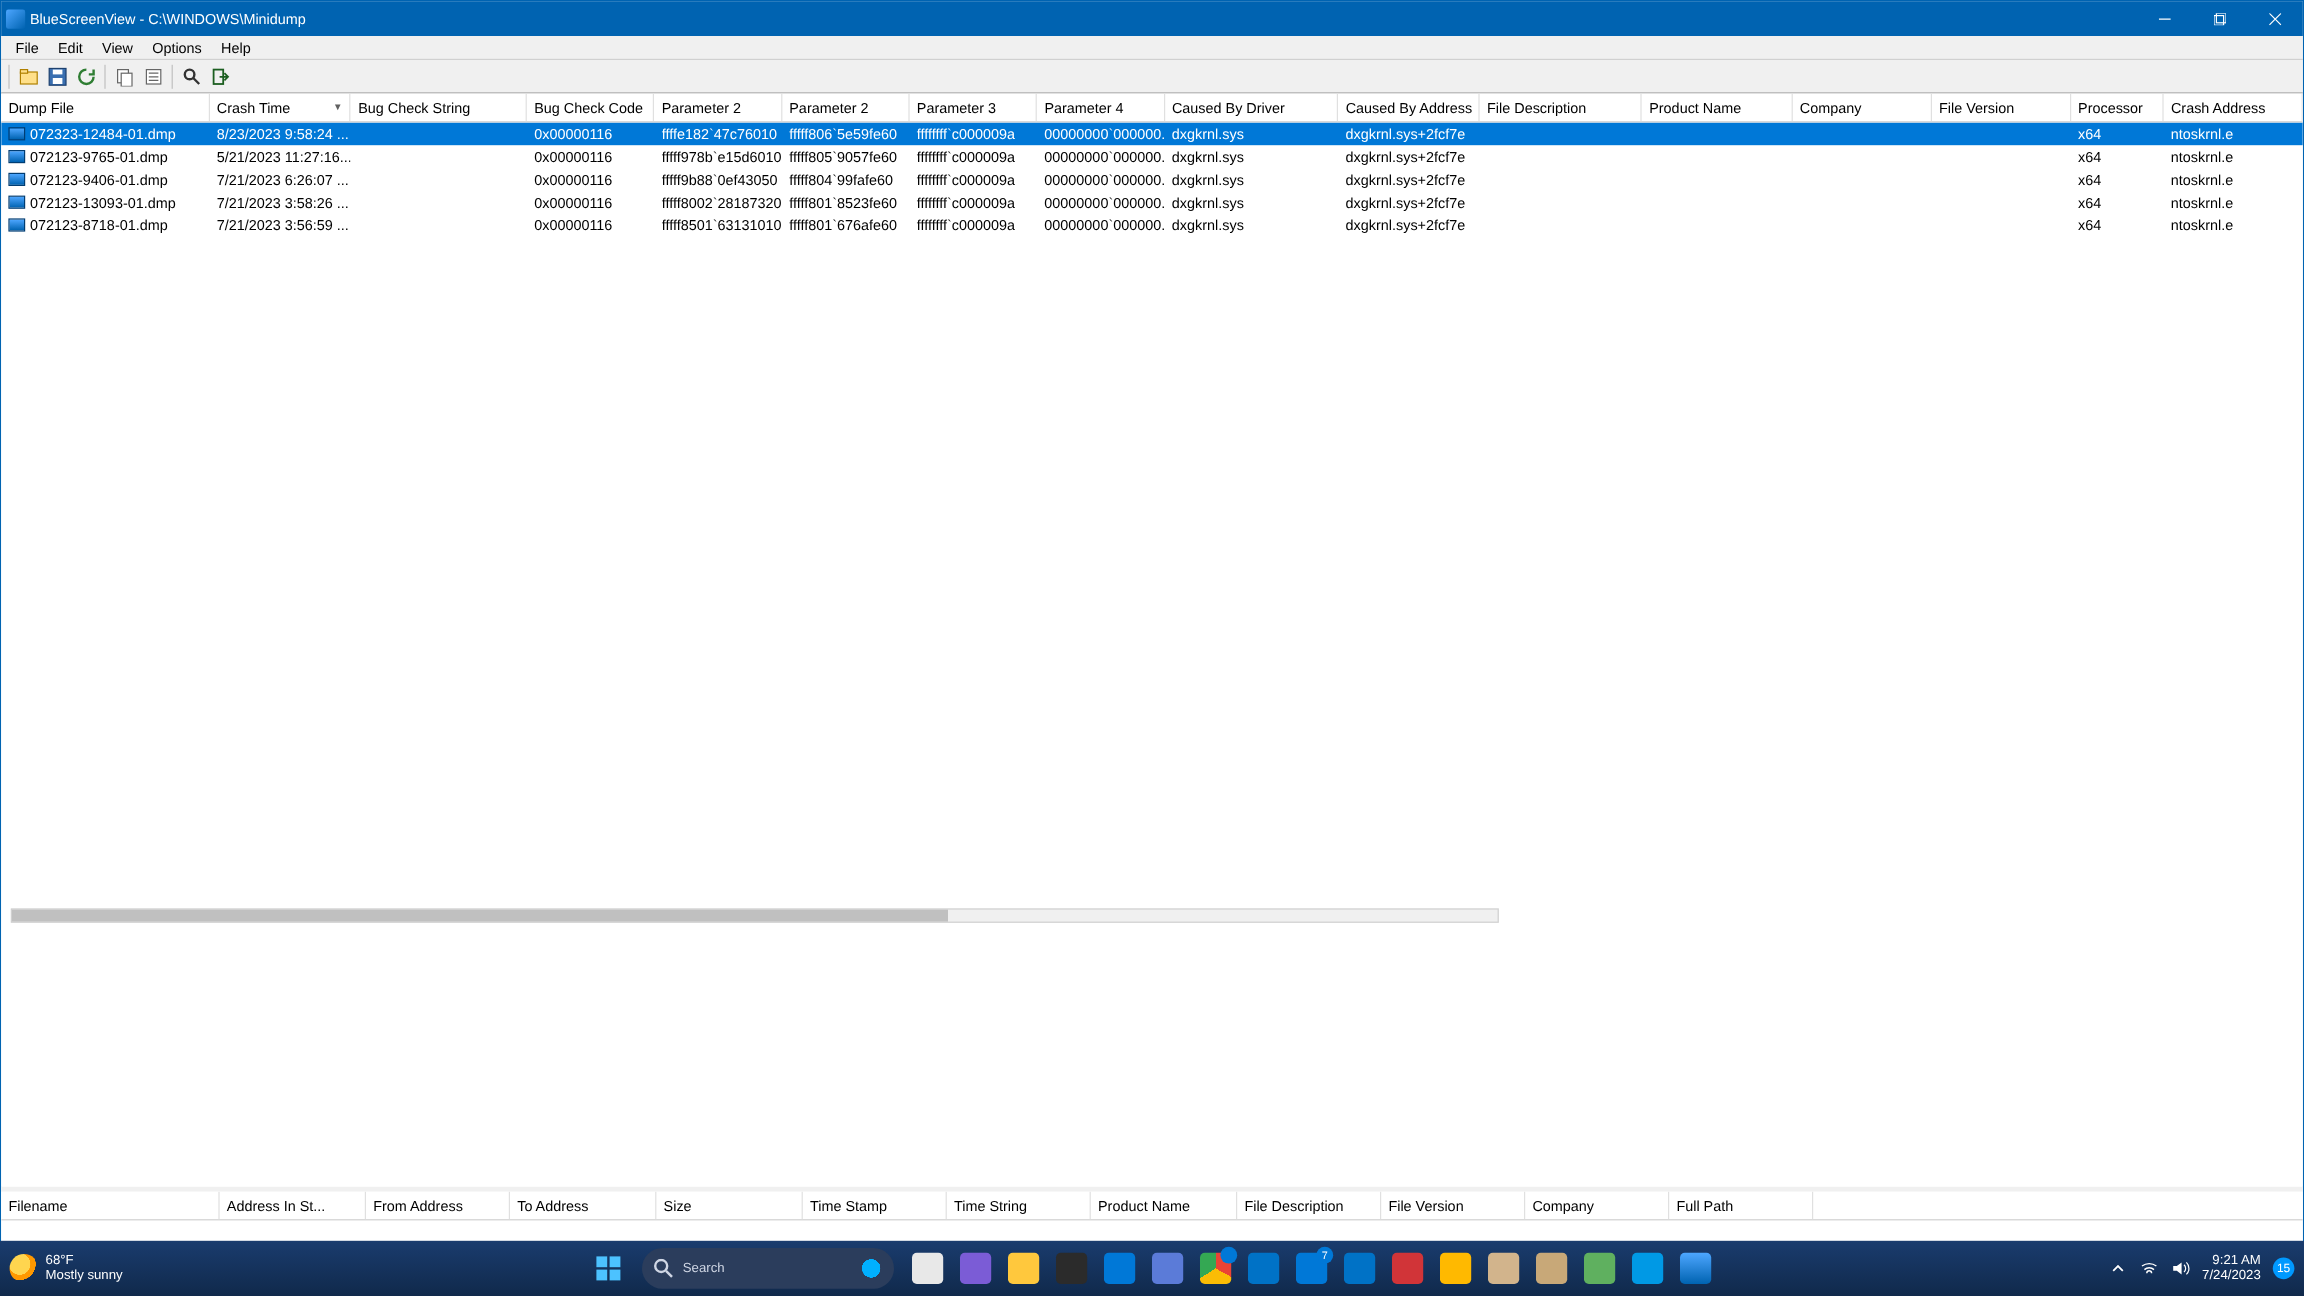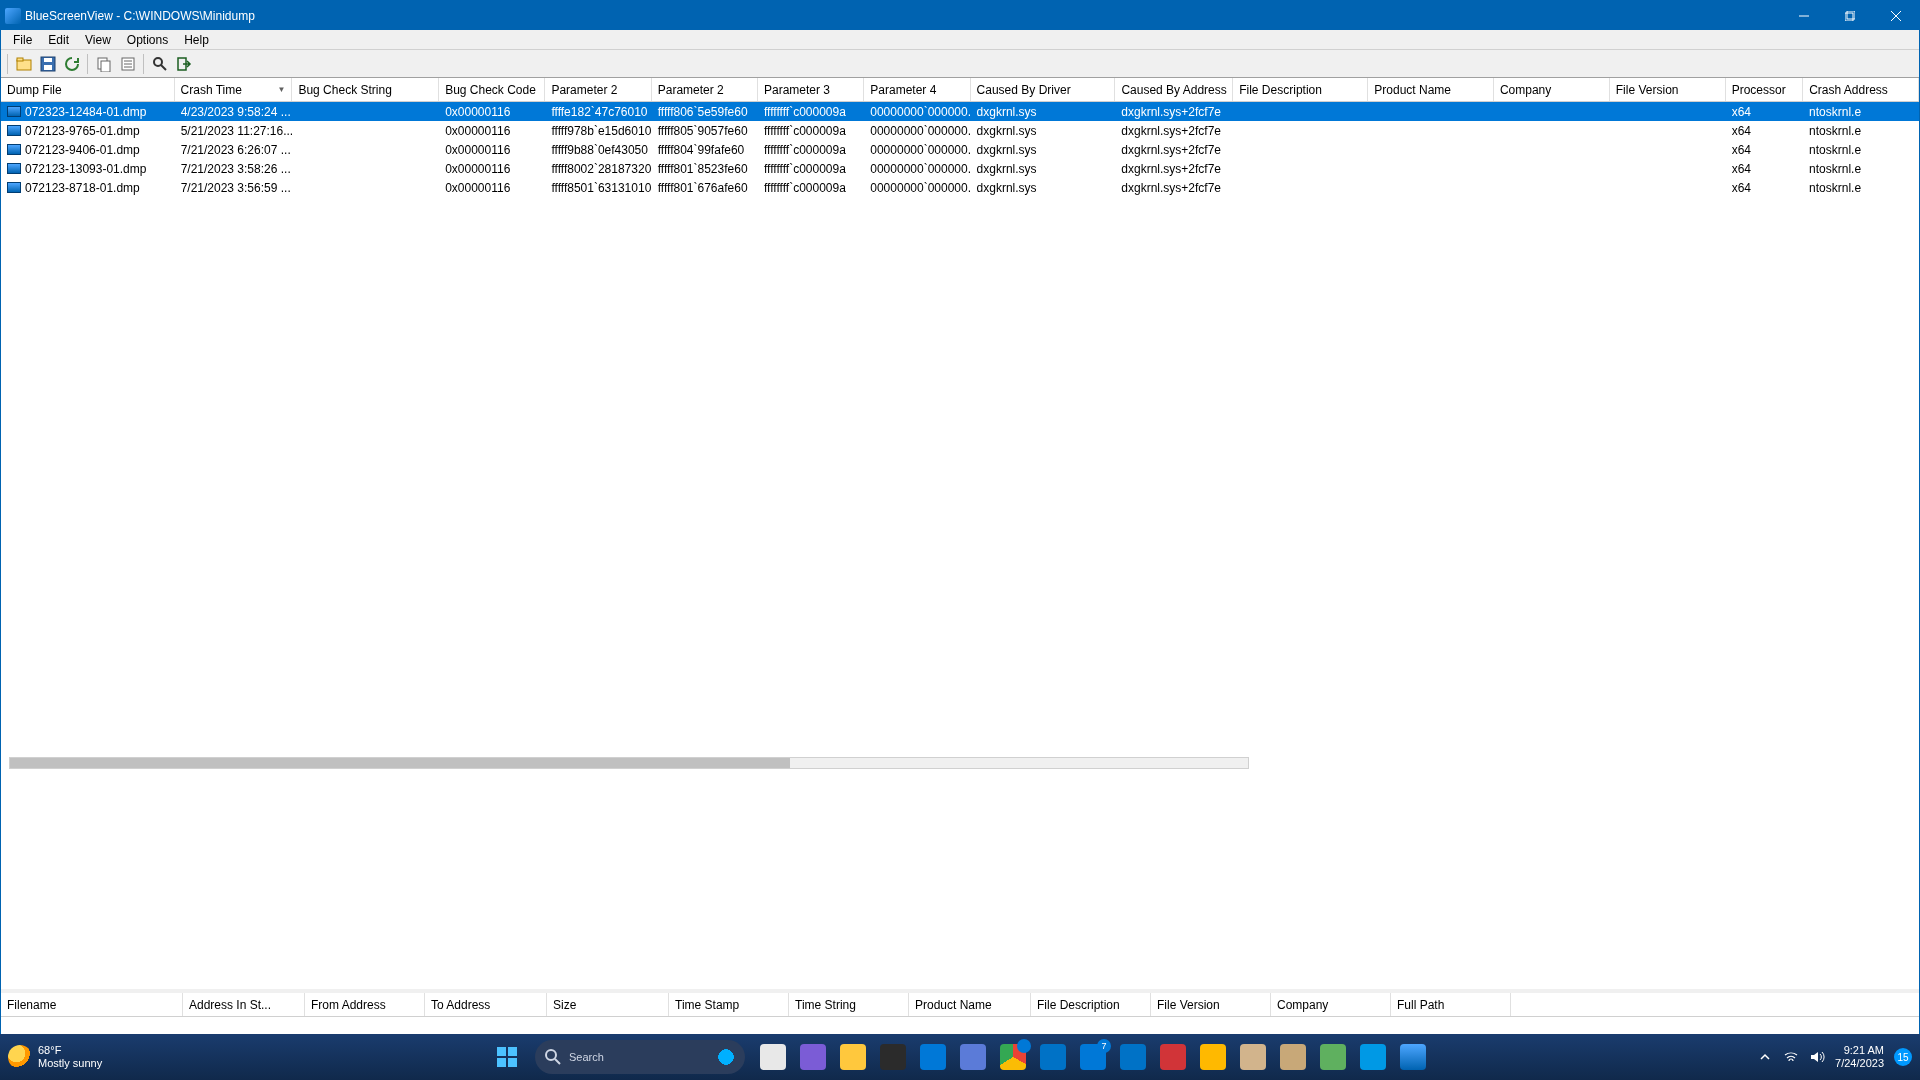--- a/index.html
+++ b/index.html
@@ -185,21 +185,21 @@
         <div class="col cu13">File Version</div>
         <div class="col cu14">Processor</div>
         <div class="col cu15">Crash Address</div>
       </div>
     <div class="lv-rows" id="upper-rows">
         <div class="lv-row selected">
           <div class="cell cu0">
             <div class="row-icon"></div>
             <span>072323-12484-01.dmp</span>
           </div>
-          <div class="cell cu1">4/23/2023 9:58:24 ...</div>
+          <div class="cell cu1">8/23/2023 9:58:24 ...</div>
           <div class="cell cu2"></div>
           <div class="cell cu3">0x00000116</div>
           <div class="cell cu4">ffffe182`47c76010</div>
           <div class="cell cu5">fffff806`5e59fe60</div>
           <div class="cell cu6">ffffffff`c000009a</div>
           <div class="cell cu7">00000000`000000...</div>
           <div class="cell cu8">dxgkrnl.sys</div>
           <div class="cell cu9">dxgkrnl.sys+2fcf7e</div>
           <div class="cell cu10"></div>
           <div class="cell cu11"></div>

